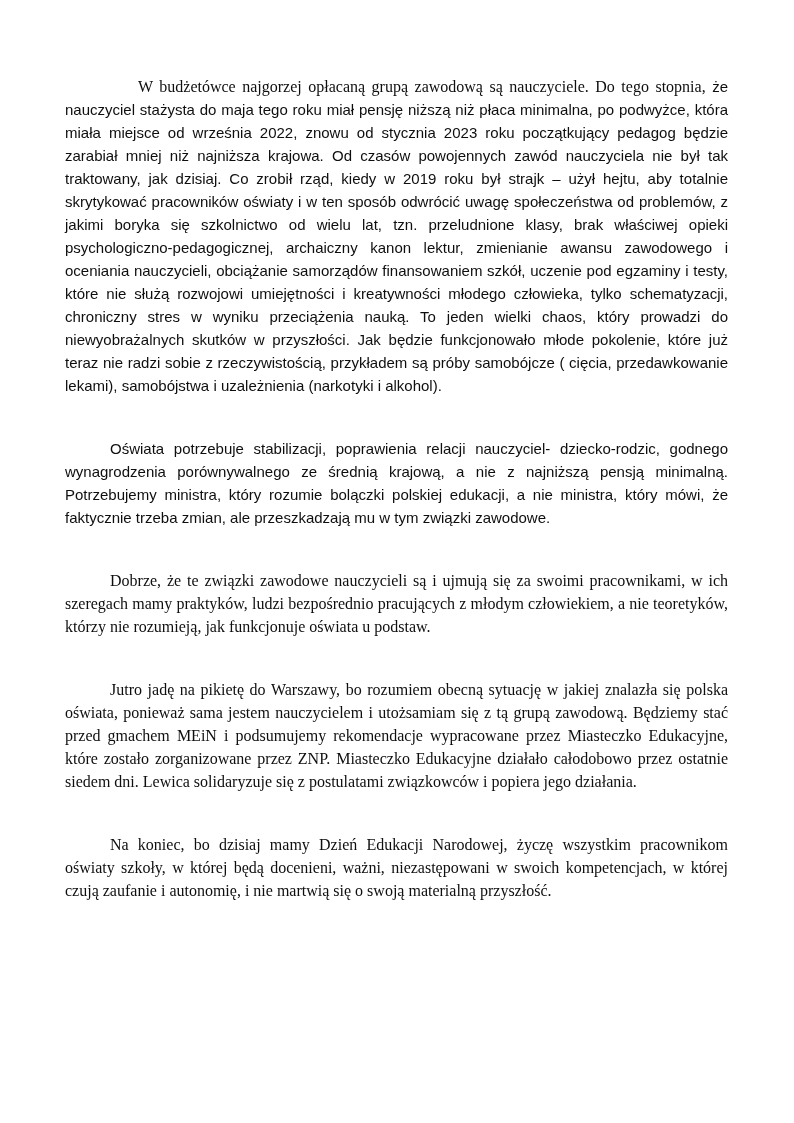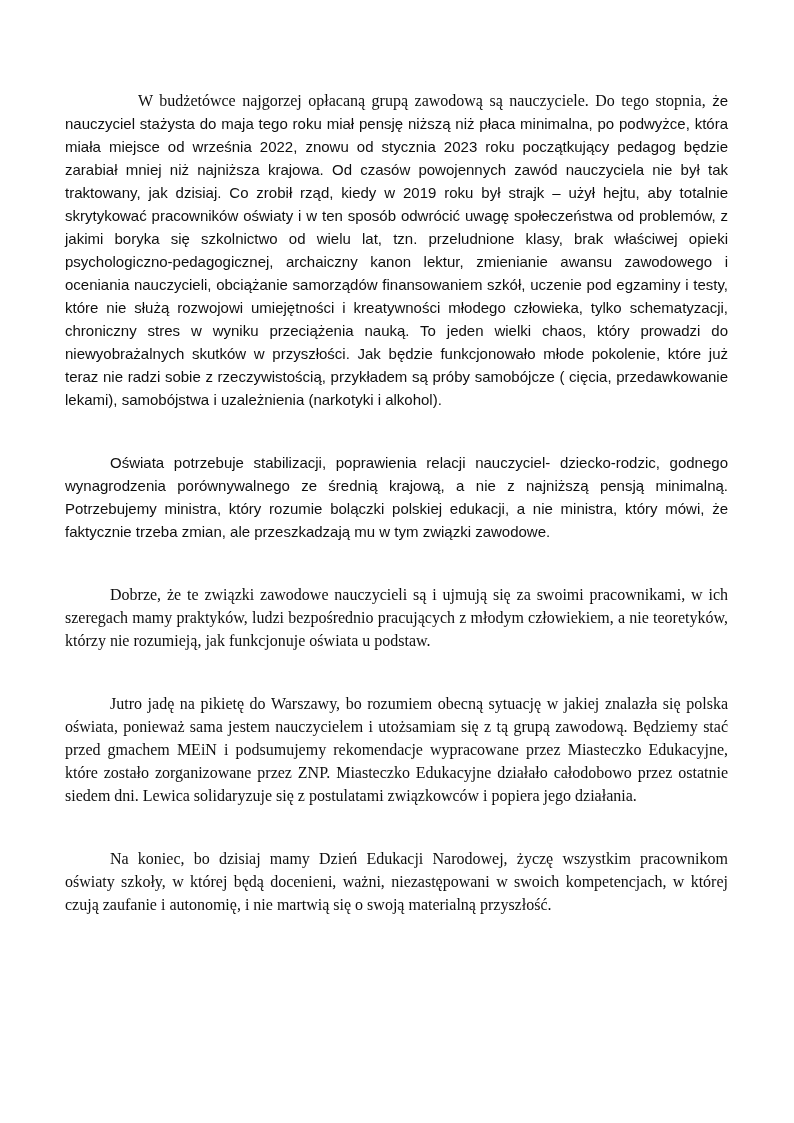--- a/index.html
+++ b/index.html
@@ -11,21 +11,21 @@
   .page {
     position: relative;
     width: 794px;
     height: 1123px;
     background: #ffffff;
     overflow: hidden;
   }
   .content {
     position: absolute;
     left: 65px;
-    top: 89px;
+    top: 75px;
     width: 663px;
   }
   .para {
     margin: 0 0 9px 0;
     text-align: justify;
     line-height: 23px;
     color: #0e0e0e;
   }
   .para.indent-std { text-indent: 45px; margin-top: 40px; }
   .para.indent-lg  { text-indent: 73px; }

